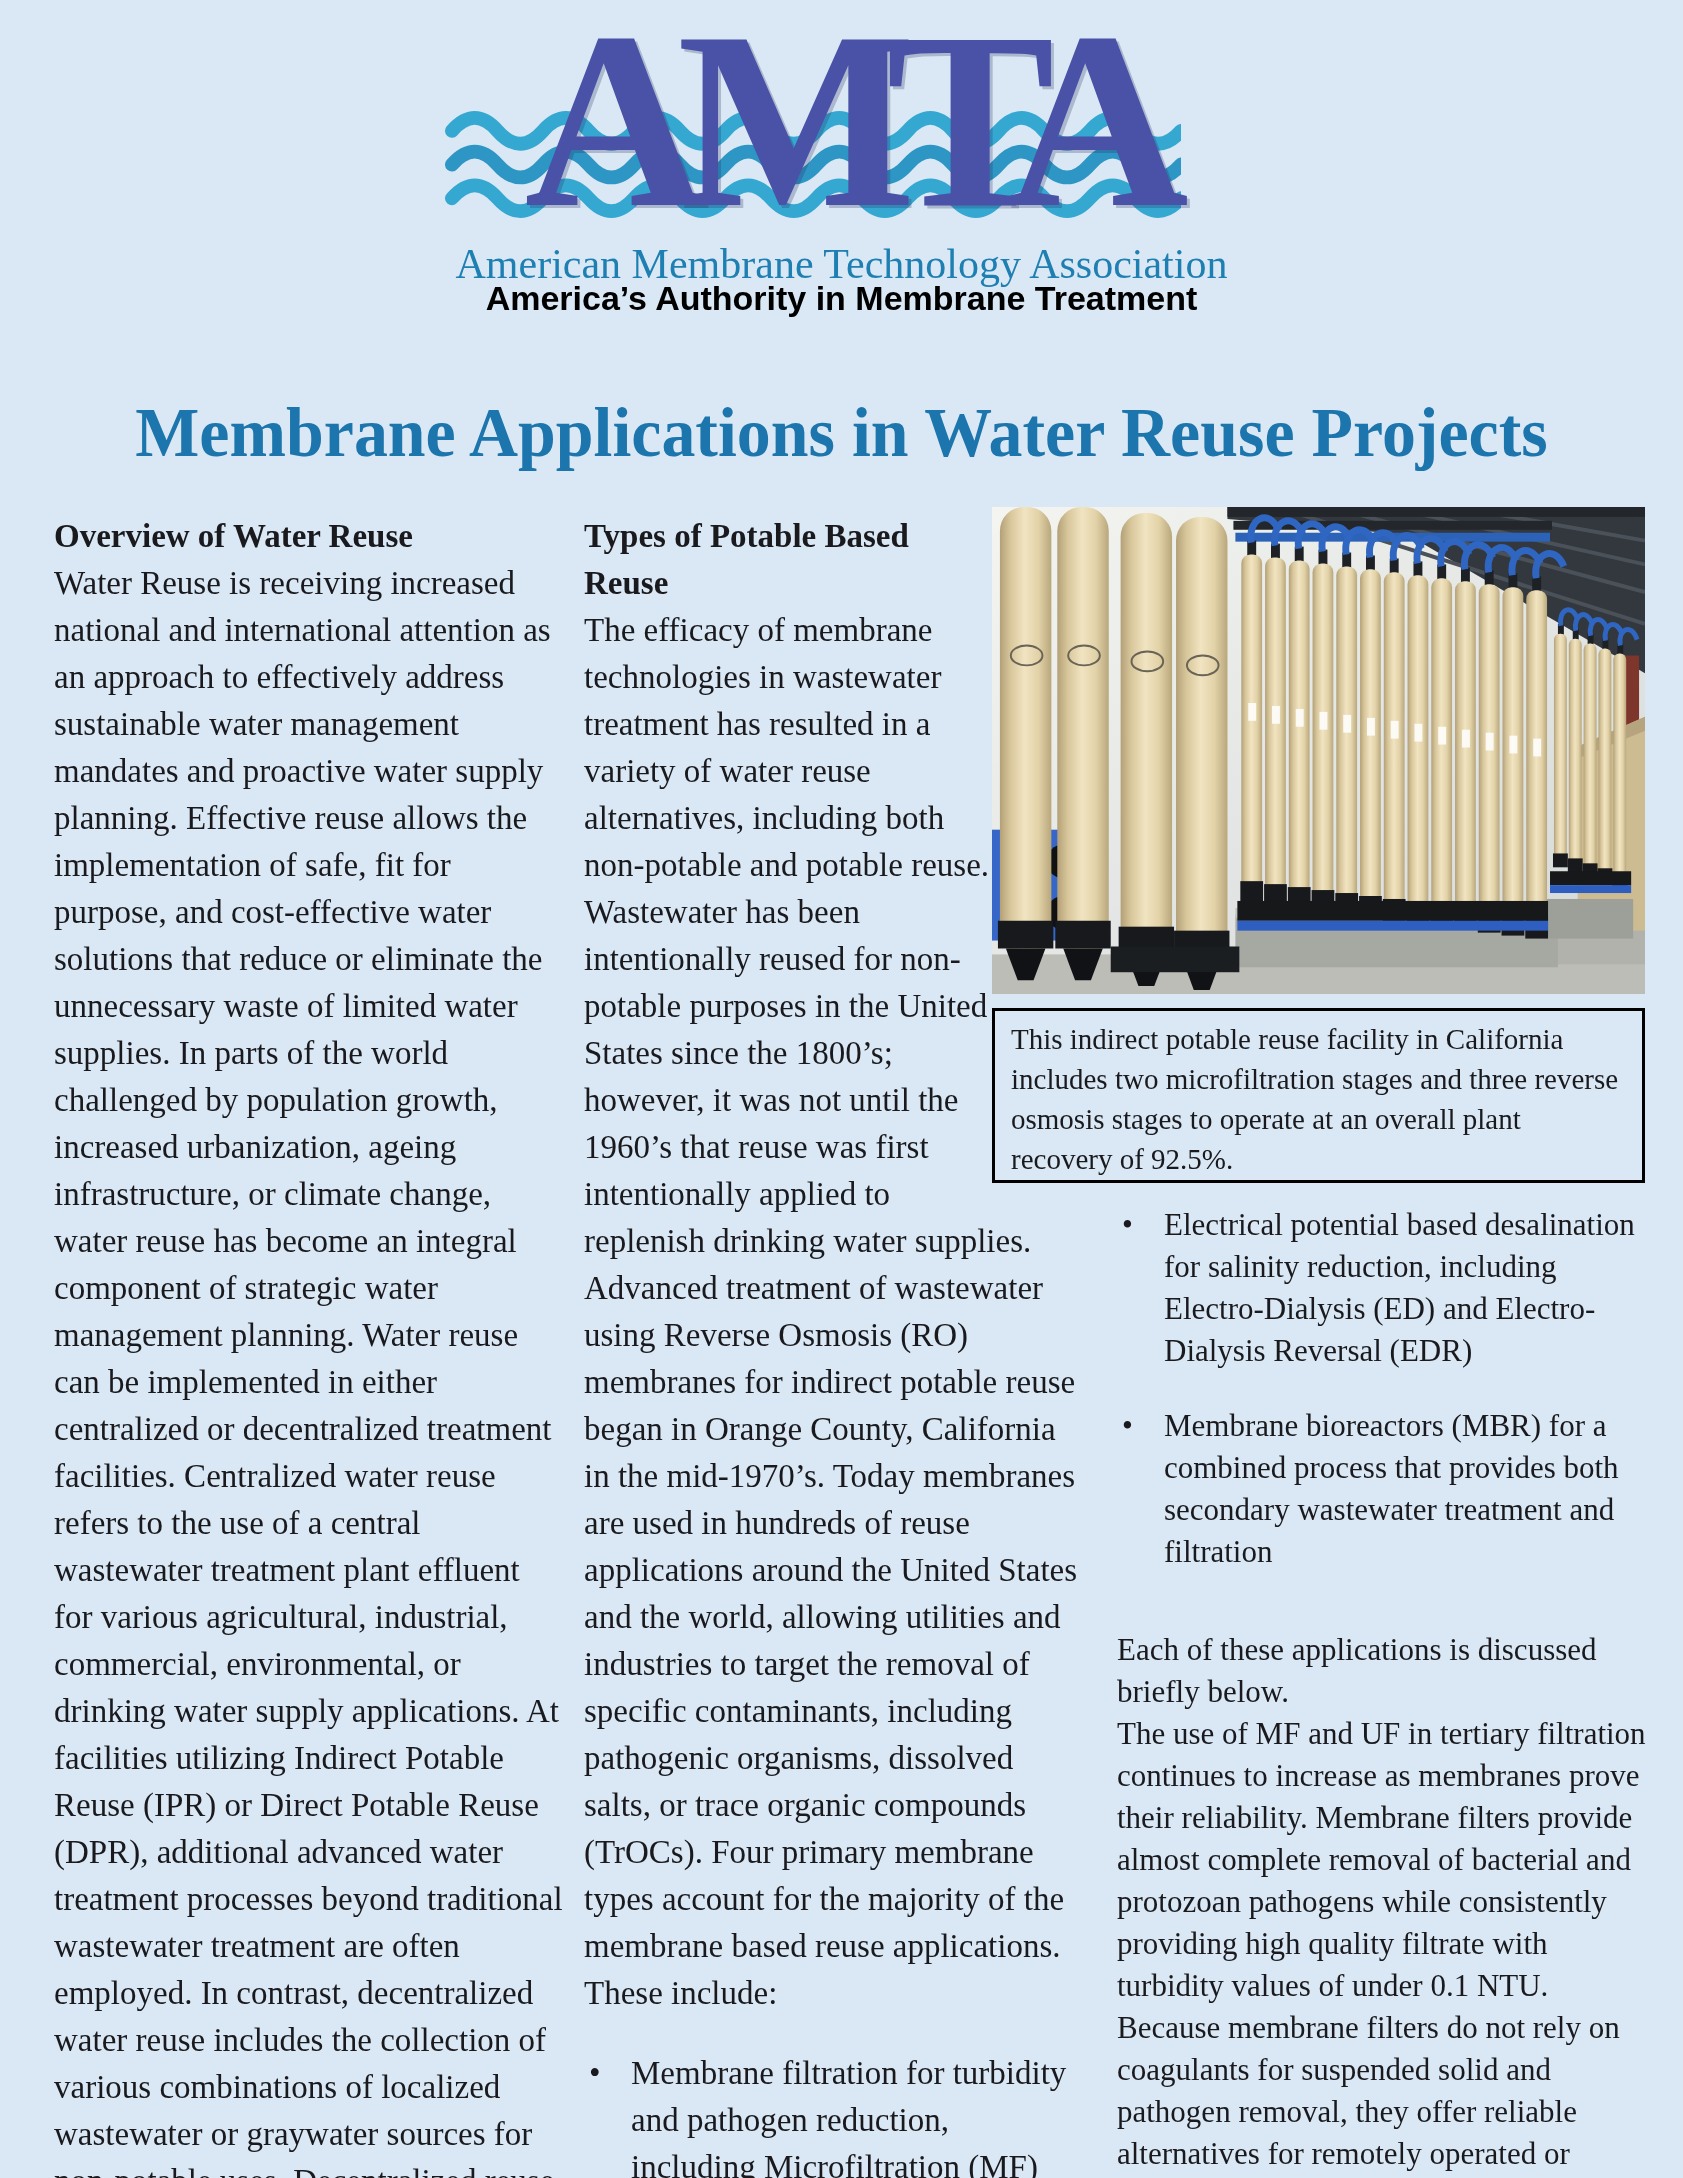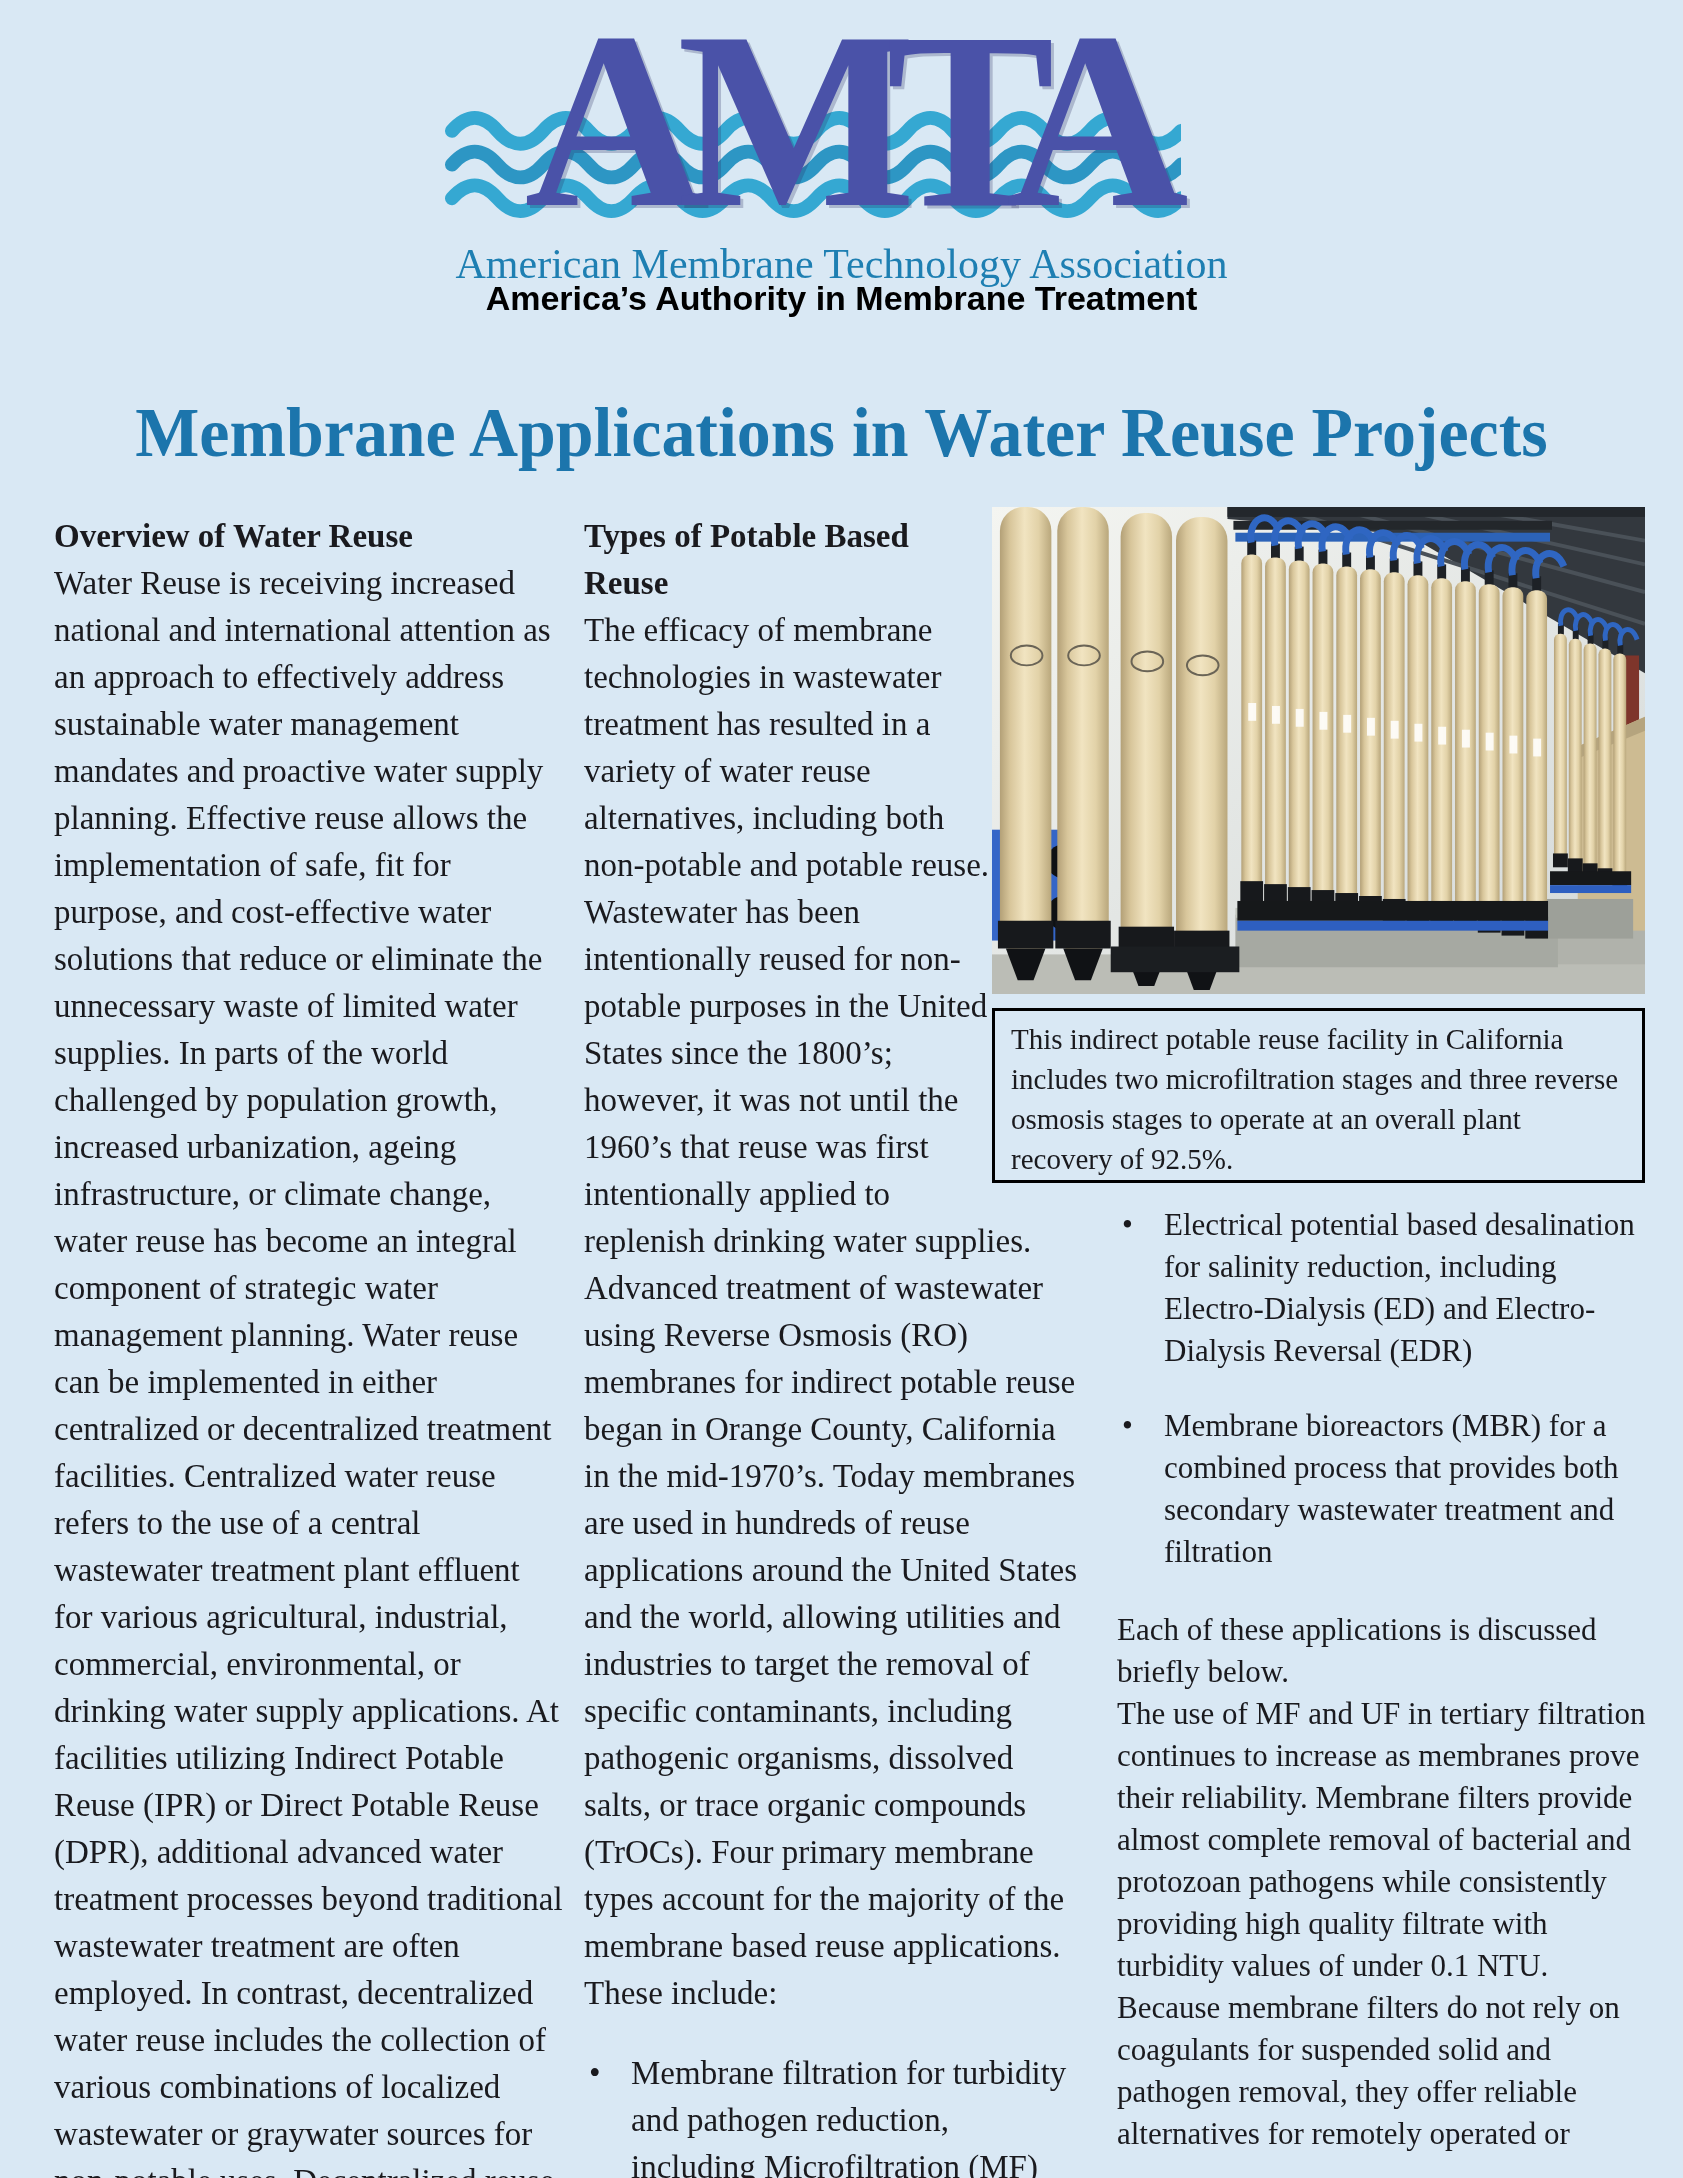--- a/index.html
+++ b/index.html
@@ -44,21 +44,21 @@
   .col-1{left:54px;top:513px;width:511px;}
   .col-2{left:584px;top:513px;width:497px;}
   .col-3{left:1117px;top:1196px;width:529px;font-size:31px;line-height:42px;}
   .col h3{margin:0;font-size:inherit;line-height:inherit;font-weight:bold;}
   .col p{margin:0;}
   .photo-wrap-spacer{float:right;width:89px;height:671px;}
   ul.bullets{list-style:none;margin:0;padding:0;}
   ul.bullets li{position:relative;padding-left:47px;margin-top:33px;}
   ul.bullets li::before{content:"\2022";position:absolute;left:5px;top:0;}
   .col-3 ul.bullets li:first-child{margin-top:8px;}
-  .col-3 .note{margin-top:36px;}
+  .col-3 .note{margin-top:56px;}
   .col-3 h3{margin-top:36px;}
   
   .facility-photo{
     position:absolute;left:992px;top:507px;width:653px;height:487px;overflow:hidden;
     background:#E6E8E4;
   }
   .facility-photo svg{display:block;width:100%;height:100%;}
   .caption-box{
     position:absolute;left:992px;top:1008px;width:653px;height:175px;
     border:3px solid var(--caption-border);box-sizing:border-box;

